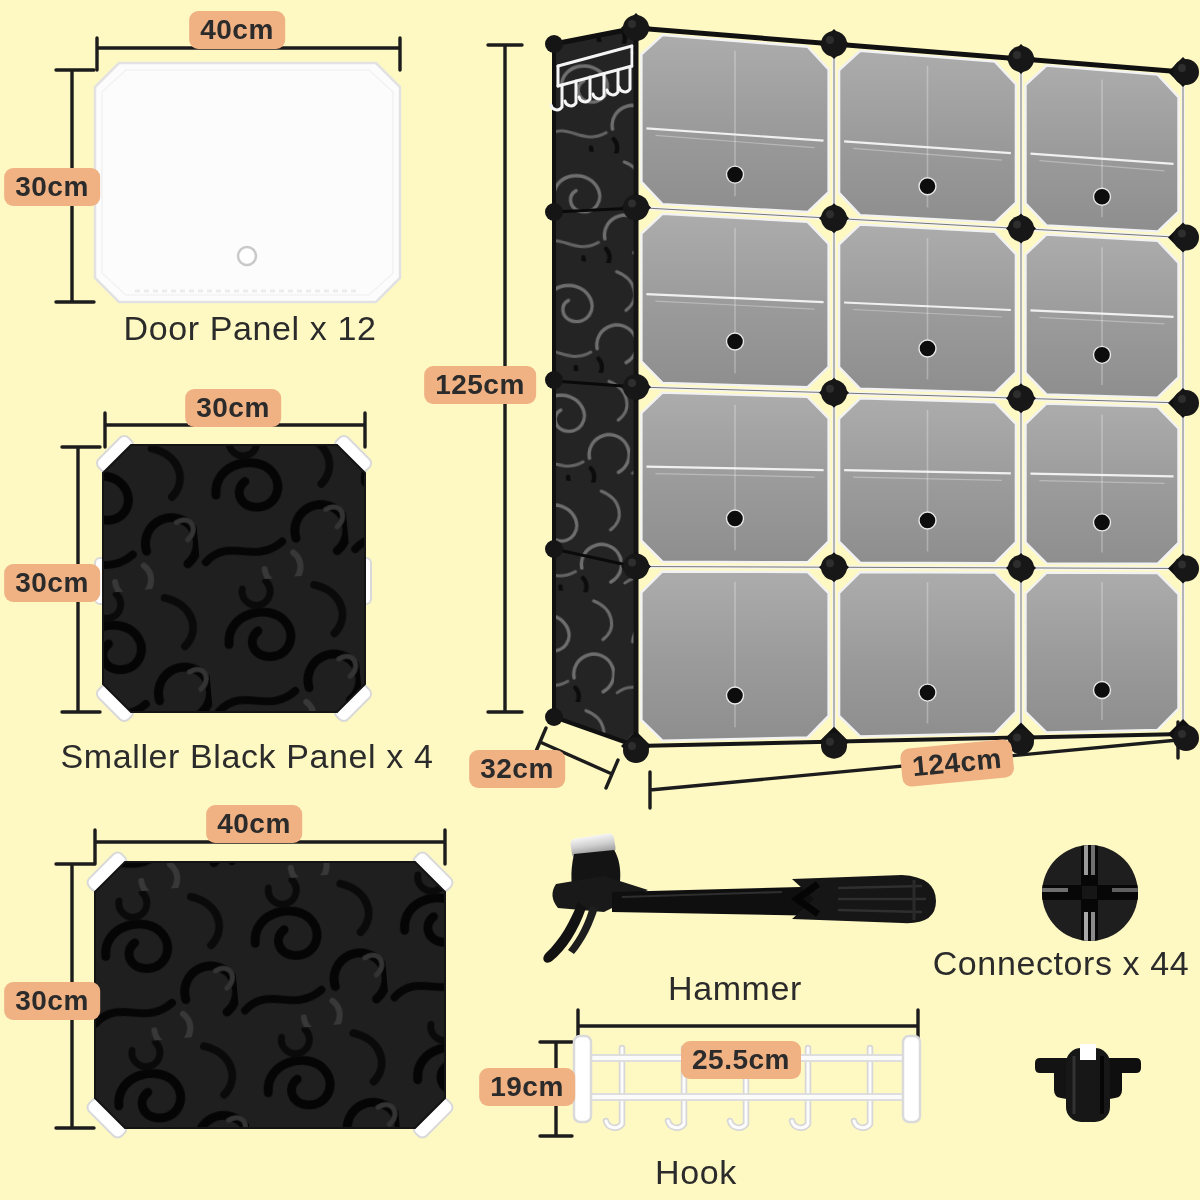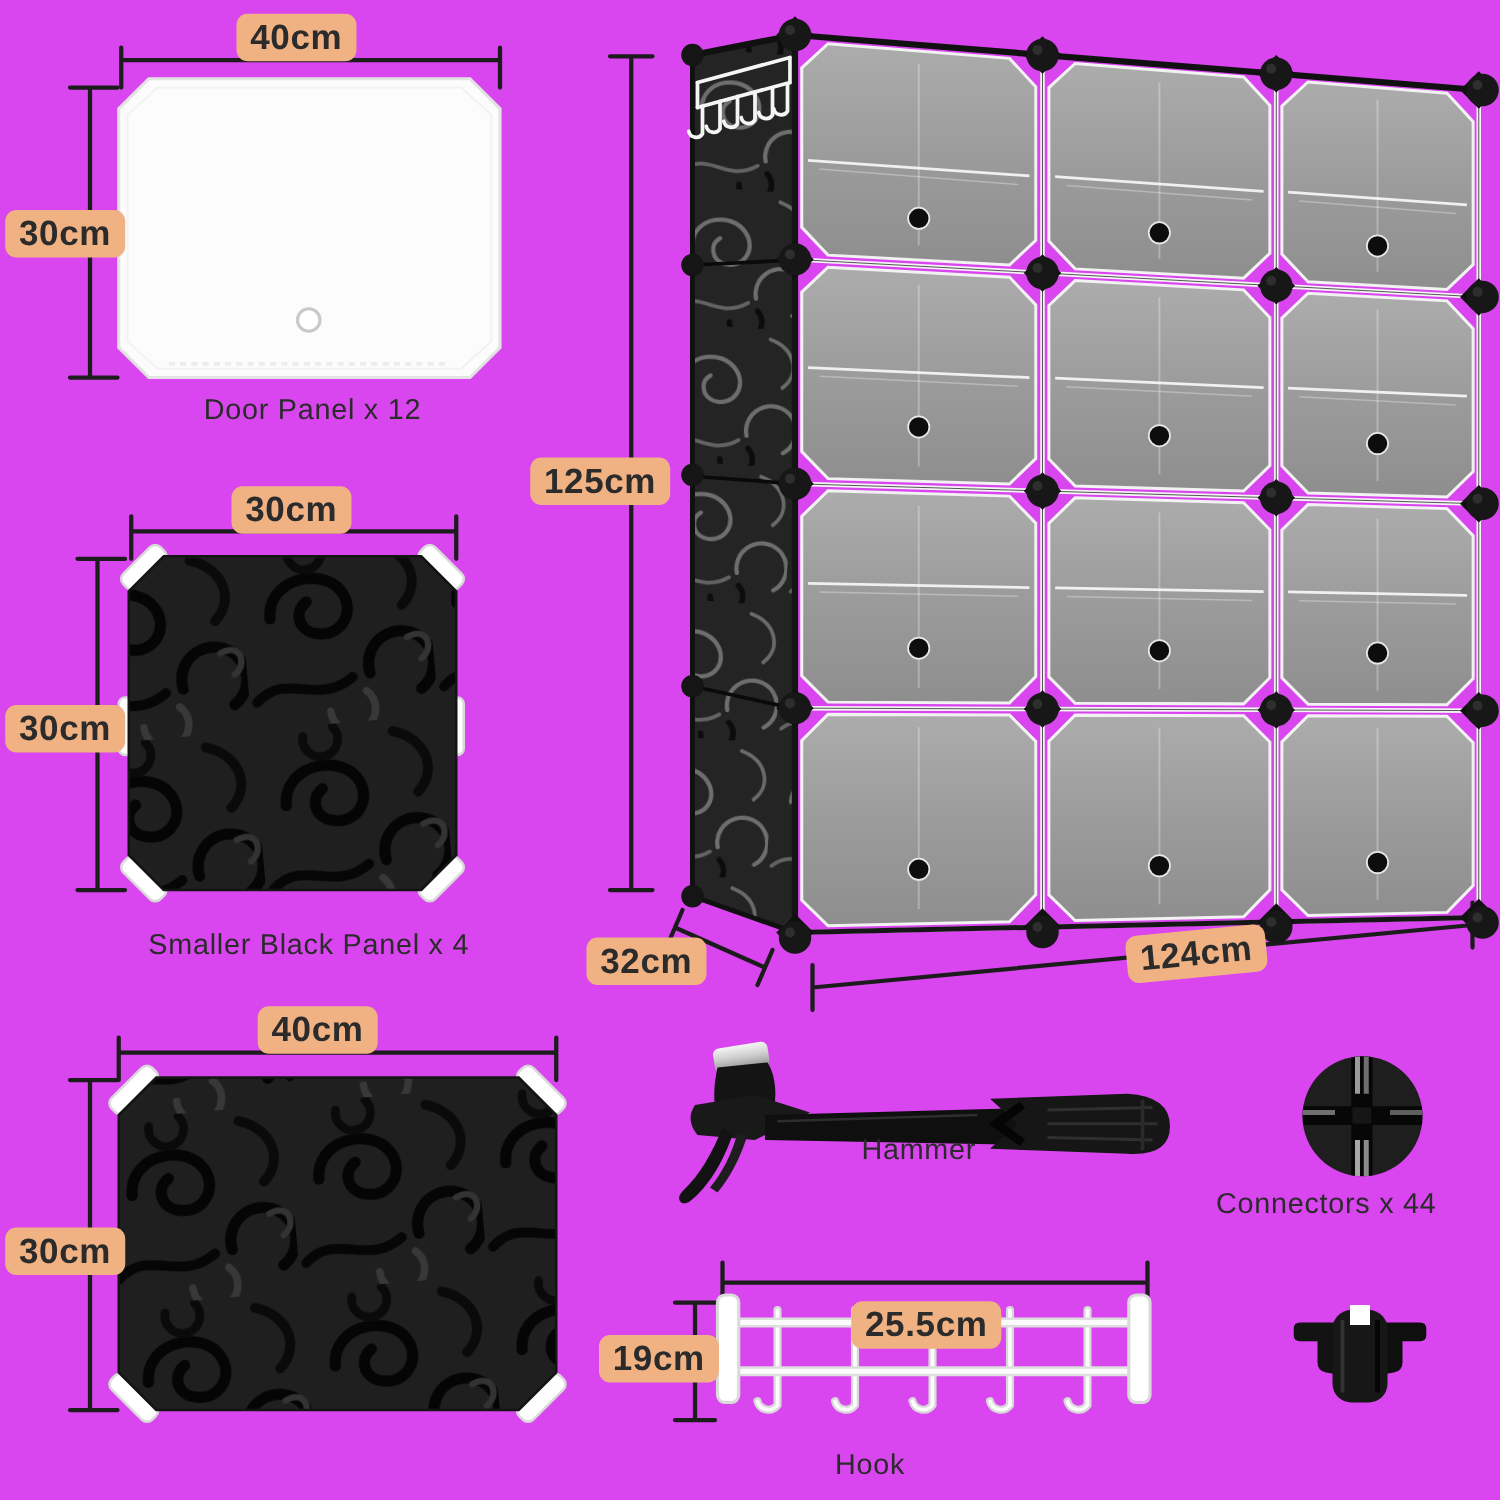--- a/index.html
+++ b/index.html
@@ -1,30 +1,30 @@
 <!DOCTYPE html>
 <html style="--badge: #F0B183; --ink: #2b2b2b;"><head>
 <meta charset="utf-8">
 <style>
   html,body{margin:0;padding:0;background:#ffffff;}
   .stage{
-    position:relative;width:1200px;height:1200px;background:#d946ef;overflow:hidden;
+    position:relative;width:1200px;height:1200px;background:#fef9c3;overflow:hidden;
     font-family:"Liberation Sans","DejaVu Sans",sans-serif;
   }
   svg.art{position:absolute;left:0;top:0;width:1200px;height:1200px;}
   .badge{
     position:absolute;transform:translate(-50%,-50%);
     background:var(--badge,#F0B183);color:var(--ink,#2b2b2b);
     font-size:28px;font-weight:700;line-height:1;
     padding:5px 11px;border-radius:9px;white-space:nowrap;letter-spacing:.5px;
   }
   .badge.tilt{transform:translate(-50%,-50%) rotate(-5.5deg);}
   .plabel{
     position:absolute;transform:translate(-50%,-50%);
-    color:var(--ink,#2b2b2b);font-size:23px;font-weight:500;letter-spacing:.6px;white-space:nowrap;text-align:center;
+    color:var(--ink,#2b2b2b);font-size:34px;font-weight:500;letter-spacing:.6px;white-space:nowrap;text-align:center;
   }
 </style>
 </head>
 <body>
 
 <div class="stage">
 
 <svg class="art" viewBox="0 0 1200 1200">
   <defs>
     <linearGradient id="doorGrad" x1="0" y1="0" x2="0" y2="1">
@@ -357,17 +357,17 @@
 <div class="badge" style="left:254px;top:824px">40cm</div>
 <div class="badge" style="left:52px;top:1001px">30cm</div>
 <div class="badge" style="left:480px;top:385px">125cm</div>
 <div class="badge" style="left:517px;top:769px">32cm</div>
 <div class="badge tilt" style="left:957px;top:763px">124cm</div>
 <div class="badge" style="left:741px;top:1060px">25.5cm</div>
 <div class="badge" style="left:527px;top:1087px">19cm</div>
 
 <div class="plabel" style="left:250px;top:328px">Door Panel x 12</div>
 <div class="plabel" style="left:247px;top:756px">Smaller Black Panel x 4</div>
-<div class="plabel" style="left:735px;top:920px">Hammer</div>
+<div class="plabel" style="left:735px;top:988px">Hammer</div>
 <div class="plabel" style="left:1061px;top:963px">Connectors x 44</div>
 <div class="plabel" style="left:696px;top:1172px">Hook</div>
 
 </div>
 
 </body></html>

